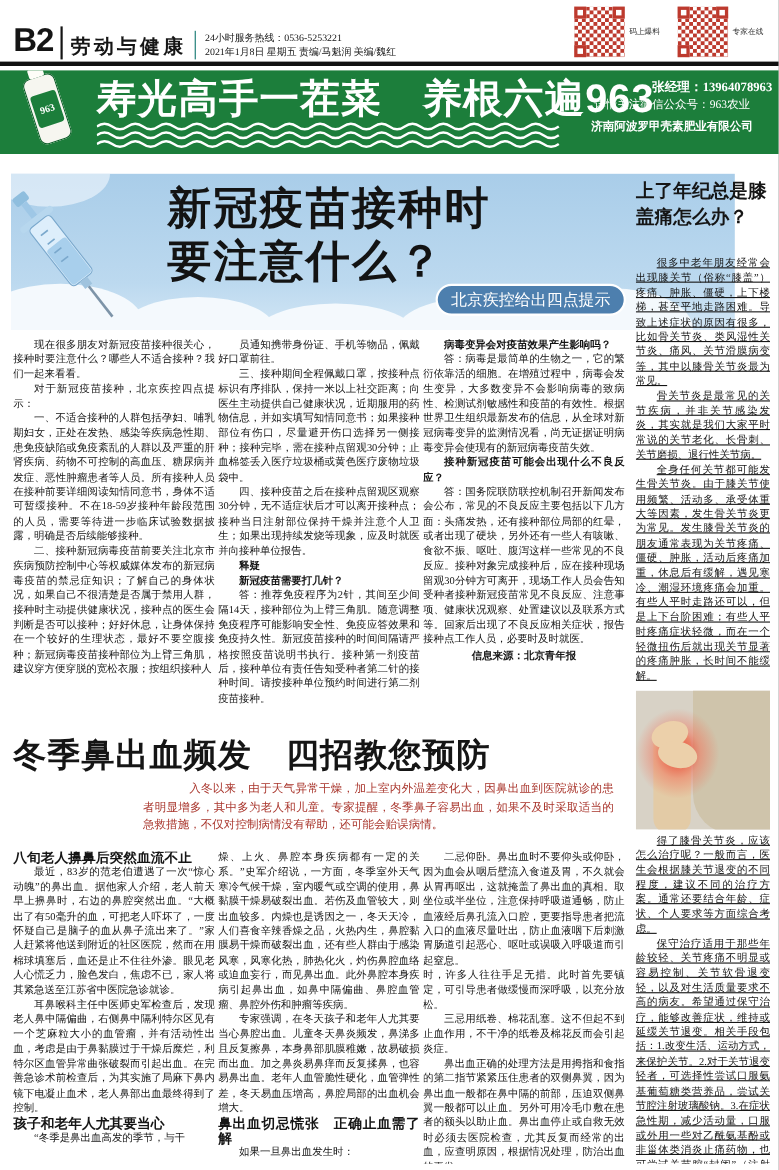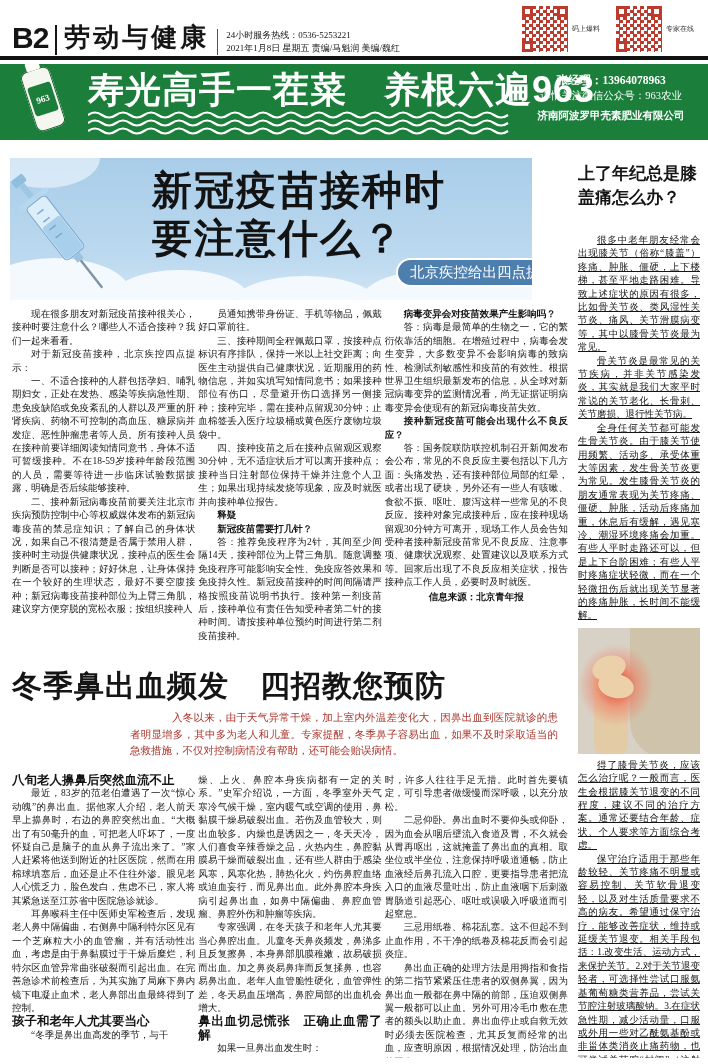--- a/index.html
+++ b/index.html
@@ -3,45 +3,45 @@
 <meta charset="utf-8">
 <style>
   html,body{margin:0;padding:0;background:#888;}
   .page{position:relative;width:708px;height:1064px;background:#fff;margin:0 auto;overflow:hidden;
         font-family:"Liberation Serif","DejaVu Serif",serif;color:#151515;}
   
   .header{position:absolute;left:12px;top:14px;right:12px;height:42px;}
   .mast{position:absolute;left:0;top:6px;display:flex;align-items:flex-end;}
   .pageno{font-family:"Liberation Sans",sans-serif;font-weight:bold;font-size:30px;letter-spacing:-1px;}
   .vbar{width:2px;height:30px;background:#151515;margin:0 7px;}
-  .section-title{font-size:26px;font-weight:bold;letter-spacing:3px;}
+  .section-title{font-size:18px;font-weight:bold;letter-spacing:3px;}
   .meta{font-size:9px;line-height:13px;padding-left:8px;border-left:1px solid #0f766e;margin-left:8px;white-space:nowrap;}
   .qrs{position:absolute;right:0;top:-8px;display:flex;gap:14px;}
   .qr-wrap{display:flex;align-items:center;gap:4px;}
   .qr{position:relative;width:46px;height:46px;background:
       repeating-conic-gradient(#bd3a2e 0% 25%, #fff 0% 50%) 0 0/7px 7px;outline:2px solid #fff;}
   .qr .f{position:absolute;width:11px;height:11px;border:3px solid #bd3a2e;background:#fff;box-sizing:border-box;}
   .f1{left:0;top:0}.f2{right:0;top:0}.f3{left:0;bottom:0}
   .qr-label{font-size:7px;color:#333;writing-mode:horizontal-tb;width:30px;}
   .rule{position:absolute;left:0;top:56px;width:708px;height:4px;background:#111;}
   
   .ad{position:absolute;left:0;top:64px;width:708px;height:76px;background:#1c7e3b;color:#fff;overflow:hidden;}
   .bottle{position:absolute;left:28px;top:4px;width:30px;height:62px;background:#f6f6f0;border-radius:7px;
           transform:rotate(-18deg);box-shadow:0 0 0 1px #0c5f29 inset;}
   .bottle .cap{position:absolute;left:8px;top:-8px;width:14px;height:9px;background:#fdfdf8;border-radius:2px;}
   .bottle .label{position:absolute;left:3px;top:16px;width:24px;height:30px;background:#1c7e3b;border-radius:3px;
           color:#fff;font-size:9px;font-weight:bold;display:flex;align-items:center;justify-content:center;}
   .ad-center{position:absolute;left:88px;top:6px;width:430px;text-align:center;}
   .ad-head{font-family:"Liberation Sans",sans-serif;font-weight:bold;font-size:36px;line-height:40px;
            letter-spacing:1px;white-space:nowrap;}
   .ad-right{position:absolute;right:6px;top:8px;width:182px;text-align:center;font-size:10.5px;line-height:16px;}
-  .ad-right .phone{font-weight:bold;font-size:11.5px;}
+  .ad-right .phone{font-weight:bold;font-size:11.5px;text-align:right;}
   .ad-right .company{font-weight:bold;margin-top:4px;}
   
-  .hero{position:absolute;left:10px;top:158px;width:522px;height:142px;overflow:hidden;
+  .hero{position:absolute;left:10px;top:158px;width:658px;height:142px;overflow:hidden;
         background:linear-gradient(180deg,#a9cde9 0%,#bcd9ef 70%,#d2e6f5 100%);}
   .cloud{position:absolute;background:#f4f9fd;border-radius:50%;}
   .hero-title{position:absolute;left:142px;top:8px;font-family:"Liberation Sans",sans-serif;font-weight:bold;
               font-size:40px;line-height:48px;color:#131313;letter-spacing:2px;white-space:nowrap;}
   .badge{position:absolute;left:386px;top:100px;background:#4d7fae;border:2px solid #fff;border-radius:17px;
          color:#fff;font-size:14.5px;padding:3px 12px;white-space:nowrap;}
   .syr{position:absolute;left:6px;top:2px;transform:rotate(-38deg);}
   
   .cols{display:flex;gap:3px;position:absolute;}
   .covid-cols{left:12px;top:308px;width:556px;height:354px;}
@@ -207,21 +207,21 @@
       <p>“冬季是鼻出血高发的季节，与干</p>
     </div>
     <div class="col">
       <p style="text-indent:0">燥、上火、鼻腔本身疾病都有一定的关系。”史军介绍说，一方面，冬季室外天气寒冷气候干燥，室内暖气或空调的使用，鼻黏膜干燥易破裂出血。若伤及血管较大，则出血较多。内燥也是诱因之一，冬天天冷，人们喜食辛辣香燥之品，火热内生，鼻腔黏膜易干燥而破裂出血，还有些人群由于感染风寒，风寒化热，肺热化火，灼伤鼻腔血络或迫血妄行，而见鼻出血。此外鼻腔本身疾病引起鼻出血，如鼻中隔偏曲、鼻腔血管瘤、鼻腔外伤和肿瘤等疾病。</p>
       <p>专家强调，在冬天孩子和老年人尤其要当心鼻腔出血。儿童冬天鼻炎频发，鼻涕多且反复擦鼻，本身鼻部肌膜稚嫩，故易破损而出血。加之鼻炎易鼻痒而反复揉鼻，也容易鼻出血。老年人血管脆性硬化，血管弹性差，冬天易血压增高，鼻腔局部的出血机会增大。</p>
       <p class="sub">鼻出血切忌慌张　正确止血需了解</p>
       <p>如果一旦鼻出血发生时：</p>
 
     </div>
     <div class="col">
+      <p>二忌仰卧。鼻出血时不要仰头或仰卧，因为血会从咽后壁流入食道及胃，不久就会从胃再呕出，这就掩盖了鼻出血的真相。取坐位或半坐位，注意保持呼吸道通畅，防止血液经后鼻孔流入口腔，更要指导患者把流入口的血液尽量吐出，防止血液咽下后刺激胃肠道引起恶心、呕吐或误吸入呼吸道而引起窒息。</p>
       <p style="text-indent:0">时，许多人往往手足无措。此时首先要镇定，可引导患者做缓慢而深呼吸，以充分放松。</p>
-      <p>二忌仰卧。鼻出血时不要仰头或仰卧，因为血会从咽后壁流入食道及胃，不久就会从胃再呕出，这就掩盖了鼻出血的真相。取坐位或半坐位，注意保持呼吸道通畅，防止血液经后鼻孔流入口腔，更要指导患者把流入口的血液尽量吐出，防止血液咽下后刺激胃肠道引起恶心、呕吐或误吸入呼吸道而引起窒息。</p>
       <p>三忌用纸卷、棉花乱塞。这不但起不到止血作用，不干净的纸卷及棉花反而会引起炎症。</p>
       <p>鼻出血正确的处理方法是用拇指和食指的第二指节紧紧压住患者的双侧鼻翼，因为鼻出血一般都在鼻中隔的前部，压迫双侧鼻翼一般都可以止血。另外可用冷毛巾敷在患者的额头以助止血。鼻出血停止或自救无效时必须去医院检查，尤其反复而经常的出血，应查明原因，根据情况处理，防治出血的再发。</p>
 
     </div>
   </div>
 
 </div>
 
 </body></html>

